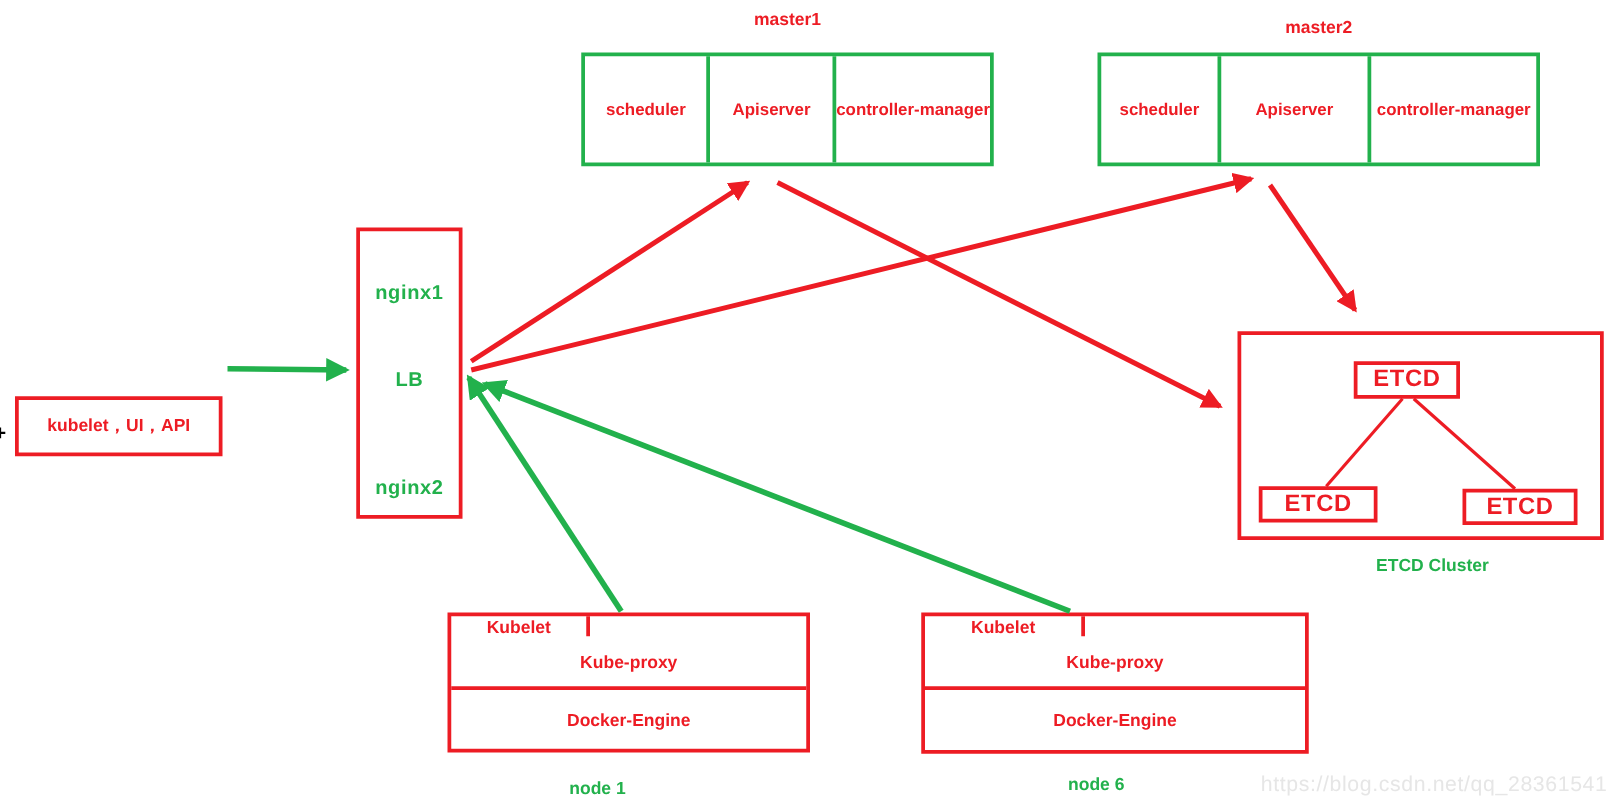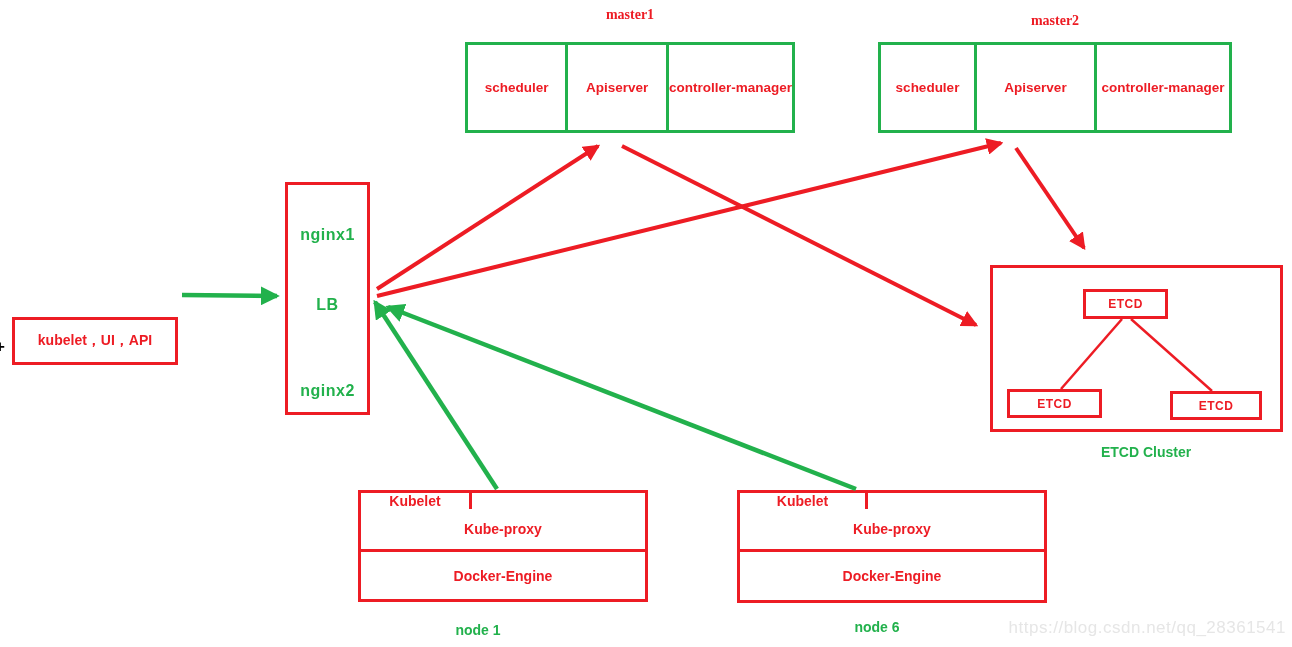--- a/index.html
+++ b/index.html
@@ -3,21 +3,21 @@
 <meta charset="utf-8">
 <style>
   :root { --red:#ed1c24; --green:#22b14c; --gray:#e6e6e6; }
   * { margin:0; padding:0; box-sizing:border-box; }
   body { background:#fff; font-family:"Liberation Sans", sans-serif; }
   .canvas { position:relative; width:1292px; height:647px; background:#fff; overflow:hidden; }
   .box { position:absolute; background:#fff; }
   .red-border { border:3px solid var(--red); }
   .green-border { border:3px solid var(--green); }
   .lbl { position:absolute; font-weight:bold; font-size:14px; text-align:center; white-space:nowrap; }
-  .red-text { color:var(--red);font-family:Liberation Serif, serif; }
+  .red-text { color:var(--red); }
   .green-text { color:var(--green); }
 
   
   .master { display:flex; }
   .master .cell { display:flex; align-items:center; justify-content:center;
                   color:var(--red); font-weight:bold; font-size:13.5px; white-space:nowrap; overflow:visible; }
   .master .cell.div { border-right:3px solid var(--green); }
   .m1c1 { width:105px; } .m1c2 { width:105px; } .m1c3 { flex:1; }
   .m2c1 { width:96px; }  .m2c2 { width:120px; } .m2c3 { flex:1; }
 
@@ -32,21 +32,21 @@
                       color:var(--red); font-weight:bold; font-size:14px; }
   .node .row1 .cell.div { border-right:3px solid var(--red); }
   .node .row2 { flex:1; display:flex; align-items:center; justify-content:center;
                 color:var(--red); font-weight:bold; font-size:14px; }
   .n1c1 { width:111px; } .n1c2 { flex:1; }
   .n2c1 { width:128px; } .n2c2 { flex:1; }
   .node .row1 { height:59px;flex-direction:column; }
 
   
   .etcd-small { display:flex; align-items:center; justify-content:center;
-                color:var(--red); font-weight:bold; font-size:12px; letter-spacing:0.5px;
+                color:var(--red); font-weight:bold; font-size:19px; letter-spacing:0.5px;
                 border:3px solid var(--red); }
 
   .client { display:flex; align-items:center; justify-content:center;
             color:var(--red); font-weight:bold; font-size:14px;margin-top:47px; }
 
   .watermark { position:absolute; right:6px; top:618px; color:var(--gray);
                font-size:17px; font-weight:normal; letter-spacing:0.5px; }
 
   .artifact { position:absolute; left:-5px; top:337px; color:#000; font-weight:bold; font-size:17px; }
 

